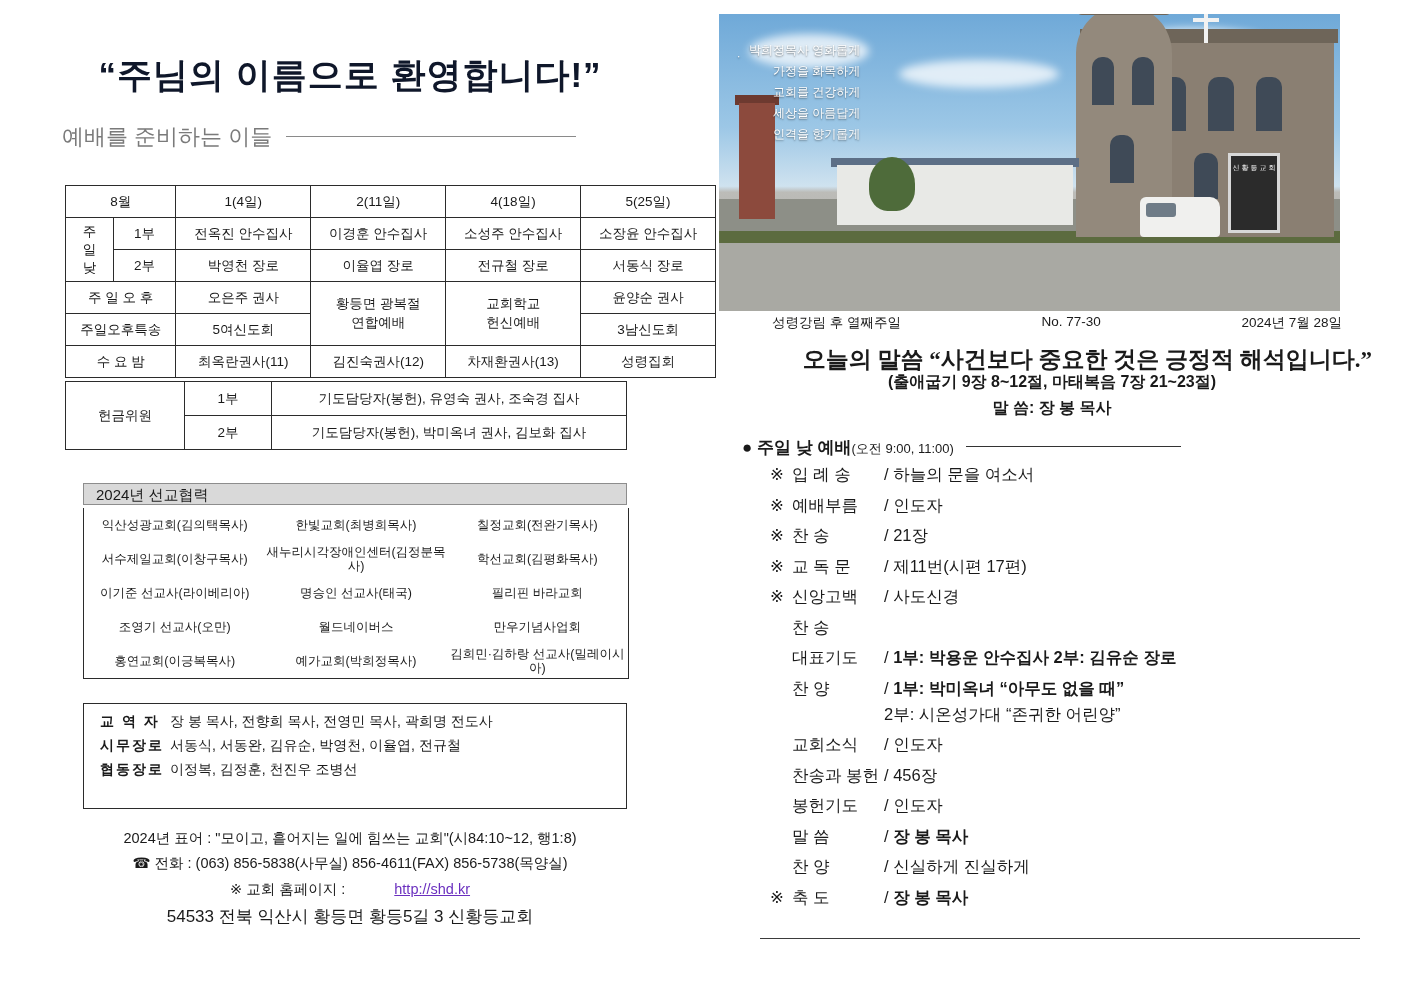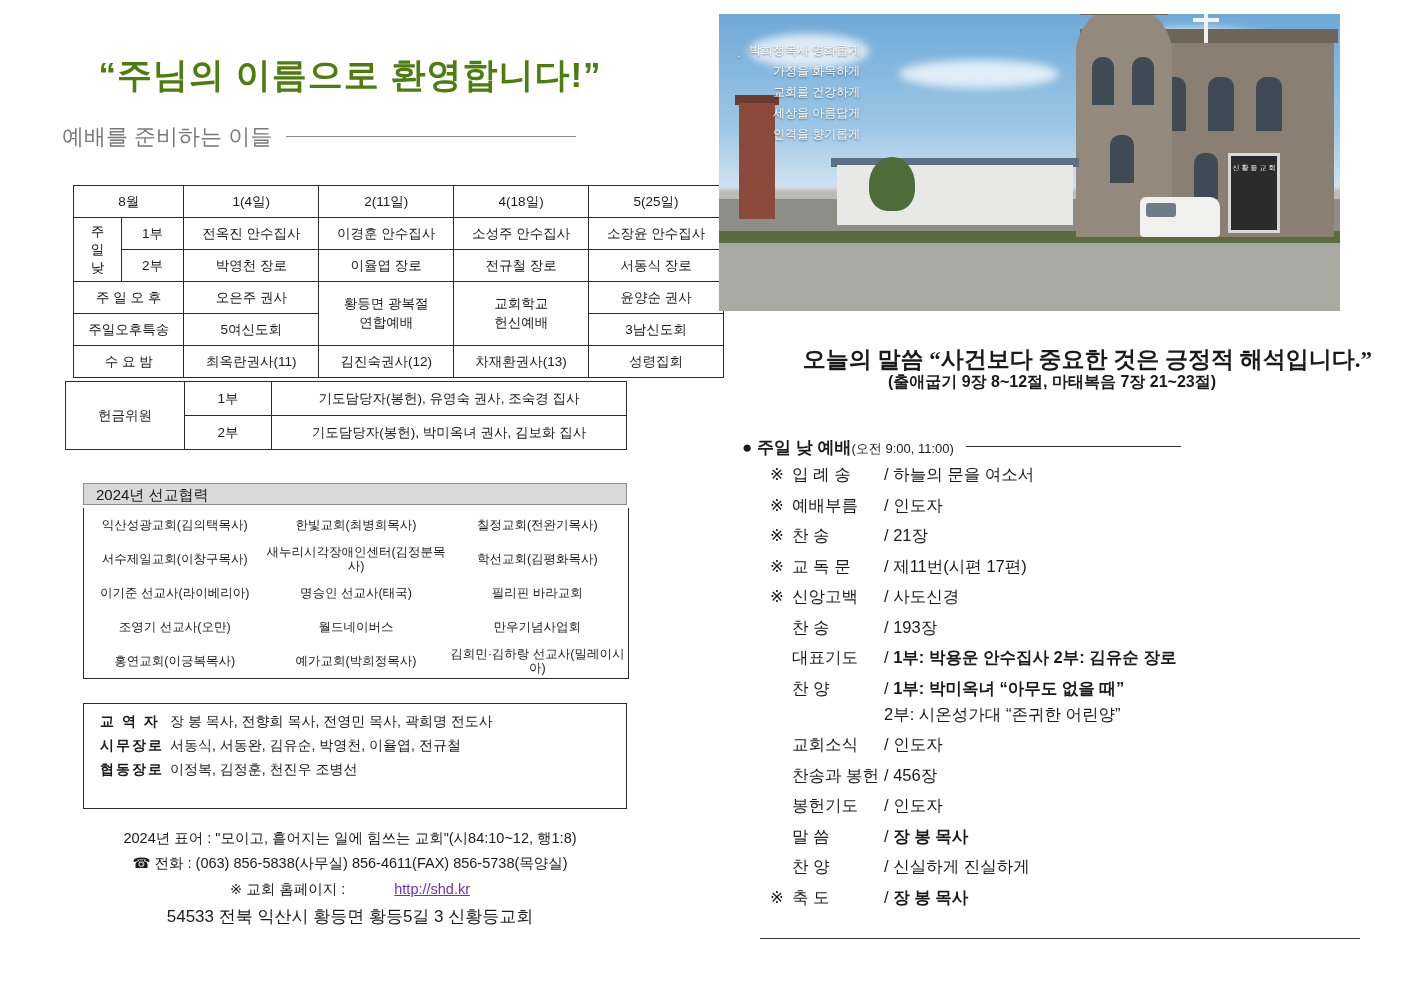--- a/index.html
+++ b/index.html
@@ -11,36 +11,36 @@
     position:relative;
     overflow:hidden;
   }
   .page{position:relative;width:1403px;height:992px;}
 
   
   .left{position:absolute;left:0;top:0;width:700px;height:992px;}
 
   .welcome-title{
     position:absolute;left:0;top:52px;width:700px;text-align:center;
-    font-size:35px;font-weight:bold;color:#4d7c0f;letter-spacing:1px;
+    font-size:35px;font-weight:bold;color:#0f172a;letter-spacing:1px;
   }
   .prep-head{
     position:absolute;left:62px;top:122px;width:560px;
     font-size:22px;color:#7a7a7a;
   }
   .prep-head .rule{
     display:inline-block;vertical-align:middle;
     width:290px;height:1px;background:#8a8a8a;margin-left:14px;margin-bottom:4px;
   }
 
   
   table.grid{border-collapse:collapse;font-size:13.5px;}
   table.grid td{border:1px solid #2b2b2b;text-align:center;padding:3px 4px;white-space:nowrap;}
 
-  .tbl-duty{position:absolute;left:73px;top:185px;width:651px;}
+  .tbl-duty{position:absolute;left:65px;top:185px;width:651px;}
   .tbl-duty td{height:25px;}
   .tbl-duty .vlabel{width:36px;letter-spacing:0px;}
 
   .tbl-offer{position:absolute;left:65px;top:381px;width:562px;}
   .tbl-offer td{height:27px;}
 
   .mission-title{
     position:absolute;left:83px;top:483px;width:544px;height:22px;
     background:#d9d9d9;border:1px solid #8d8d8d;
     font-size:15px;padding:2px 0 0 12px;box-sizing:border-box;
@@ -307,23 +307,29 @@
       <div class="photo-motto">
         <span class="dot">·</span>
         <div>박희정목사  영화롭게</div>
         <div>가정을  화목하게</div>
         <div>교회를  건강하게</div>
         <div>세상을  아름답게</div>
         <div>인격을  향기롭게</div>
       </div>
     </div>
 
+    <div class="bulletin-line">
+      <span>성령강림 후 열째주일</span>
+      <span>No.  77-30</span>
+      <span>2024년 7월 28일</span>
+    </div>
 
     <div class="todays-word">오늘의 말씀 “사건보다 중요한 것은 긍정적 해석입니다.”</div>
     <div class="todays-ref">(출애굽기 9장 8~12절, 마태복음 7장 21~23절)</div>
+    <div class="preacher">말     씀: 장 봉 목사</div>
 
     <div class="svc-head">
       <span>●</span>
       <span>주일 낮 예배</span><span class="time">(오전 9:00, 11:00)</span><span class="dash"></span>
     </div>
 
     <div class="order">
 
       <div class="row">
         <div class="mk">※</div>
@@ -351,21 +357,20 @@
 
       <div class="row">
         <div class="mk">※</div>
         <div class="nm">신앙고백</div>
         <div class="vl">/ <span>사도신경</span></div>
       </div>
 
       <div class="row">
         <div class="mk"></div>
         <div class="nm">찬     송</div>
-        <div class="vl">/ <span>193장</span></div>
       </div>
 
       <div class="row">
         <div class="mk"></div>
         <div class="nm">대표기도</div>
         <div class="vl">/ <span class="b">1부: 박용운 안수집사 2부: 김유순 장로</span></div>
       </div>
 
       <div class="row">
         <div class="mk"></div>

